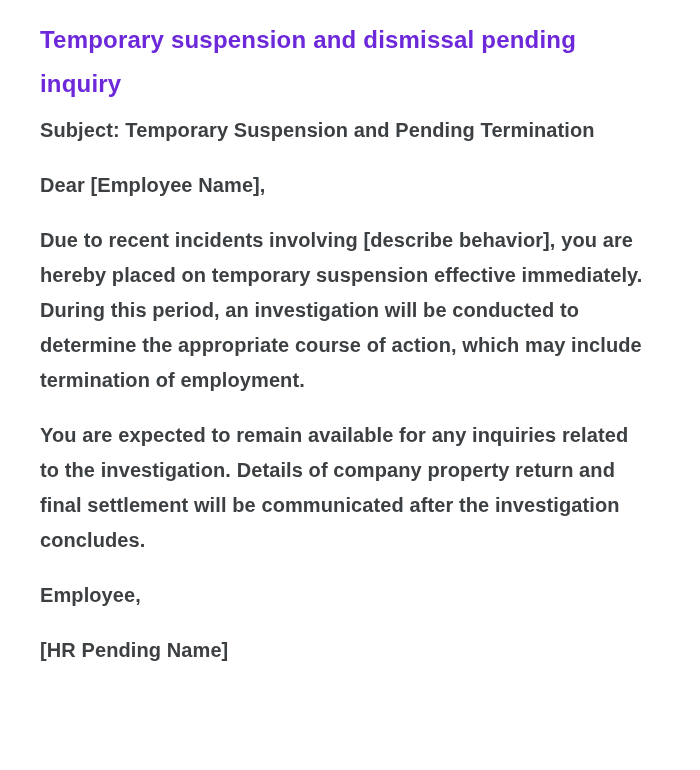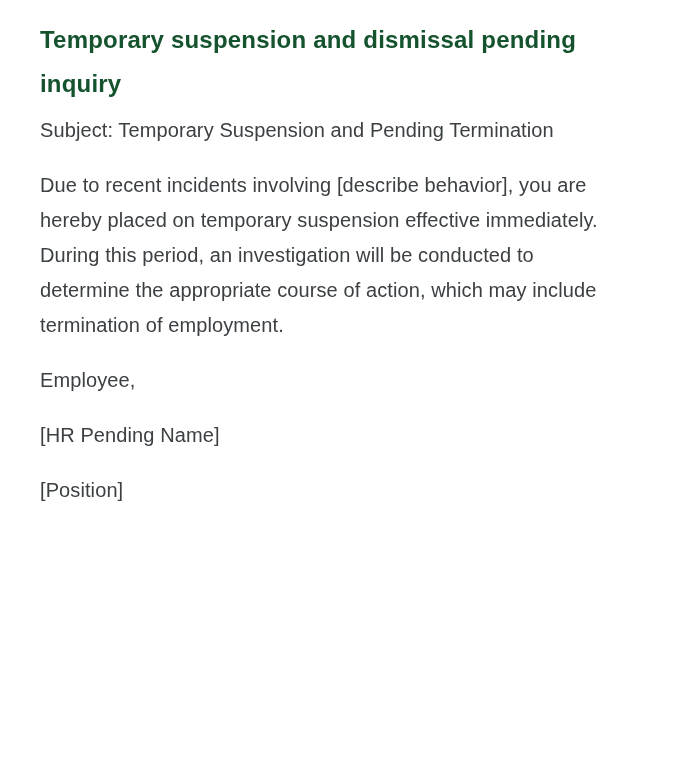--- a/index.html
+++ b/index.html
@@ -16,54 +16,58 @@
   .doc {
     width: 700px;
     min-height: 770px;
     background: #ffffff;
     padding: 18px 40px 40px 40px;
   }
 
   .doc-title {
     font-size: 24px;
     font-weight: 700;
-    color: #14532d;
+    color: #6d28d9;
     line-height: 44px;
     white-space: pre-line;
     letter-spacing: 0.2px;
     margin-bottom: 7px;
   }
 
   .doc p {
     font-size: 20px;
-    font-weight: 400;
+    font-weight: 700;
     color: #3c4043;
     line-height: 35px;
     white-space: pre-line;
     margin-bottom: 20px;
     letter-spacing: 0.1px;
   }
 
   .doc p:last-child { margin-bottom: 0; }
 </style>
 </head>
 <body>
 
 <article class="doc">
   <h1 class="doc-title">Temporary suspension and dismissal pending
 inquiry</h1>
 
   <p>Subject: Temporary Suspension and Pending Termination</p>
 
+  <p>Dear [Employee Name],</p>
 
   <p>Due to recent incidents involving [describe behavior], you are
 hereby placed on temporary suspension effective immediately.
 During this period, an investigation will be conducted to
 determine the appropriate course of action, which may include
 termination of employment.</p>
 
+  <p>You are expected to remain available for any inquiries related
+to the investigation. Details of company property return and
+final settlement will be communicated after the investigation
+concludes.</p>
 
   <p>Employee,</p>
 
   <p>[HR Pending Name]</p>
 
-  <p>[Position]</p>
 </article>
 
 </body></html>

